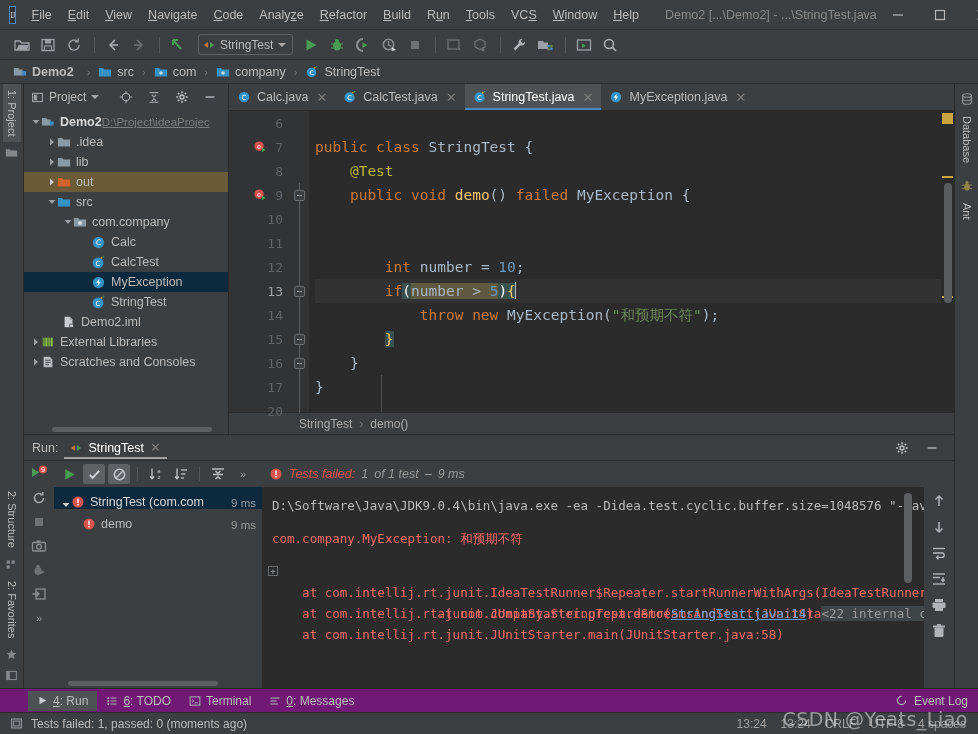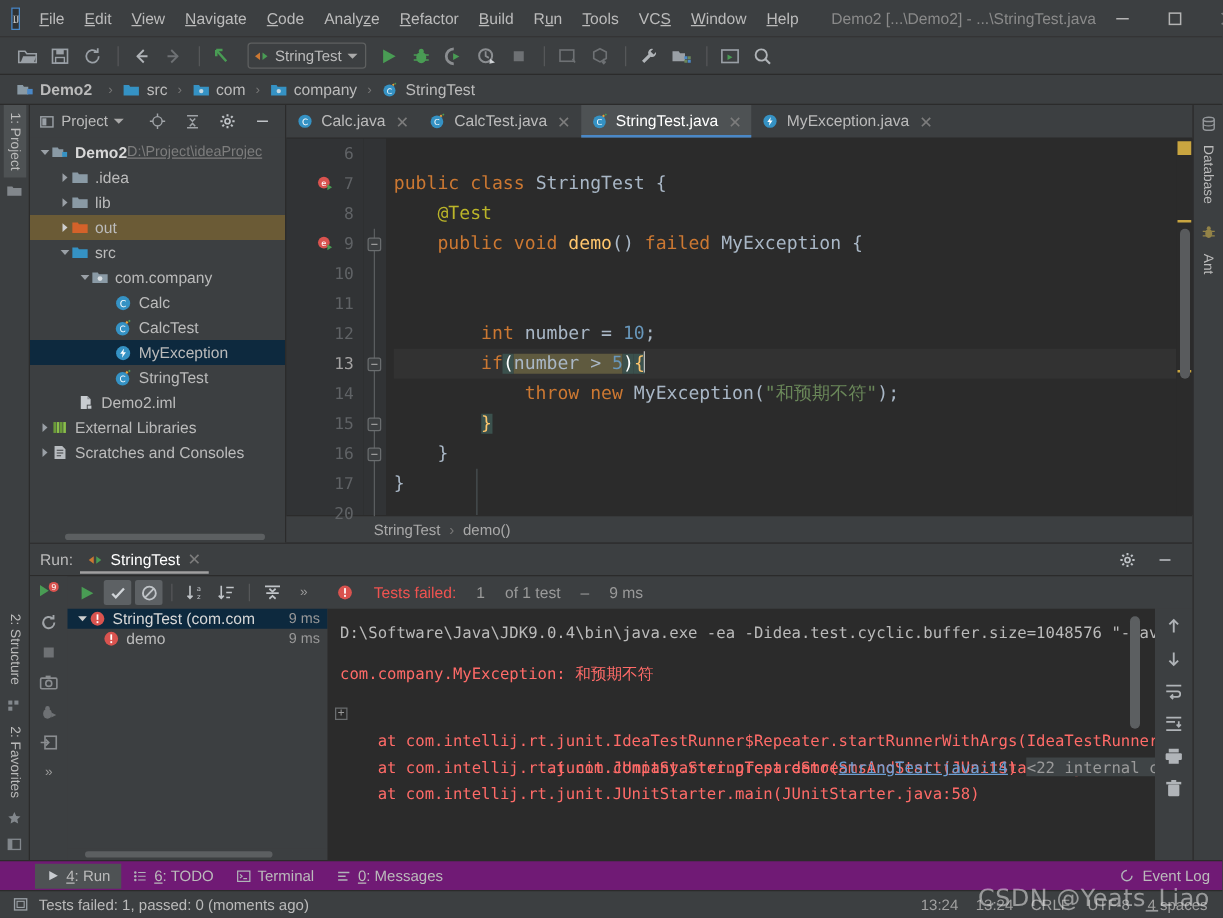--- a/index.html
+++ b/index.html
@@ -237,33 +237,34 @@
     height: 26px; display: flex; align-items: center; gap: 3px; flex: none;
     padding-left: 4px;
   }
   .tt-btn {
     width: 22px; height: 20px; display: flex; align-items: center; justify-content: center;
     border-radius: 2px;
   }
   .tt-btn.on { background: #5d6164; }
   .tt-sep { width: 1px; height: 14px; background: #555759; margin: 0 4px; }
   .tt-status {
-    display: flex; align-items: center; gap: 16px; margin-left: 12px;
+    display: flex; align-items: center; gap: 6px; margin-left: 12px;
     font-size: 12.5px;
+    font-style: italic;
   }
   .fail-txt { color: #ef5350; }
   .dim-txt { color: #9a9a9a; }
 
   .run-split { flex: 1; display: flex; min-height: 0; }
   .test-tree {
     width: 208px; flex: none; background: #3c3f41; font-size: 12.5px;
     display: flex; flex-direction: column;
   }
   .ttrow {
-    display: flex; align-items: center; height: 16px; padding-right: 6px; white-space: nowrap;
+    display: flex; align-items: flex-end; height: 22px; padding-right: 6px; white-space: nowrap;
   }
   .ttrow.sel { background: #0d293e; }
   .ttime { margin-left: auto; color: #999; font-size: 11.5px; }
   .tt-tree-scroll { height: 9px; background: #3c3f41; position: relative; margin-top: auto; }
   .tt-tree-scroll > i { position: absolute; left: 14px; top: 2px; height: 5px; width: 150px; background: #5c5f61; border-radius: 3px; }
 
   .console {
     flex: 1; background: #2b2b2b; position: relative; min-width: 0;
     font-family: "DejaVu Sans Mono", monospace; font-size: 12.5px;
     padding: 8px 0 0 10px; overflow: hidden;

